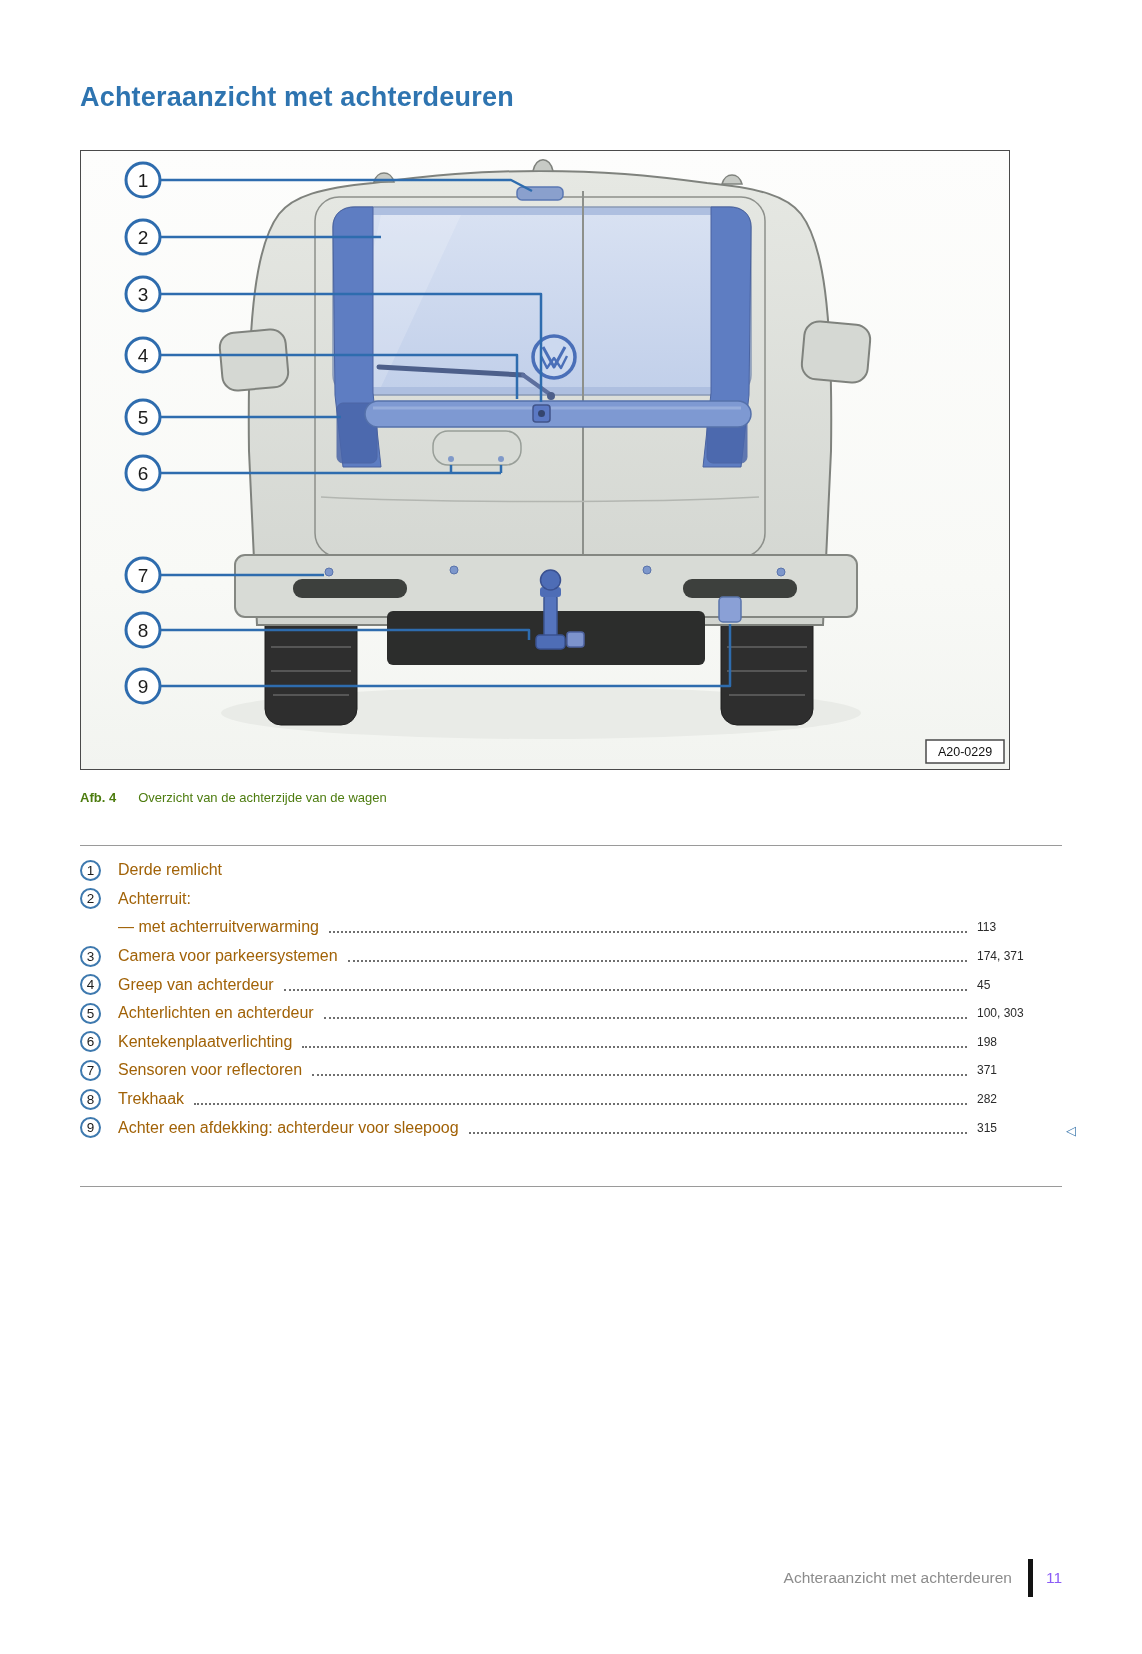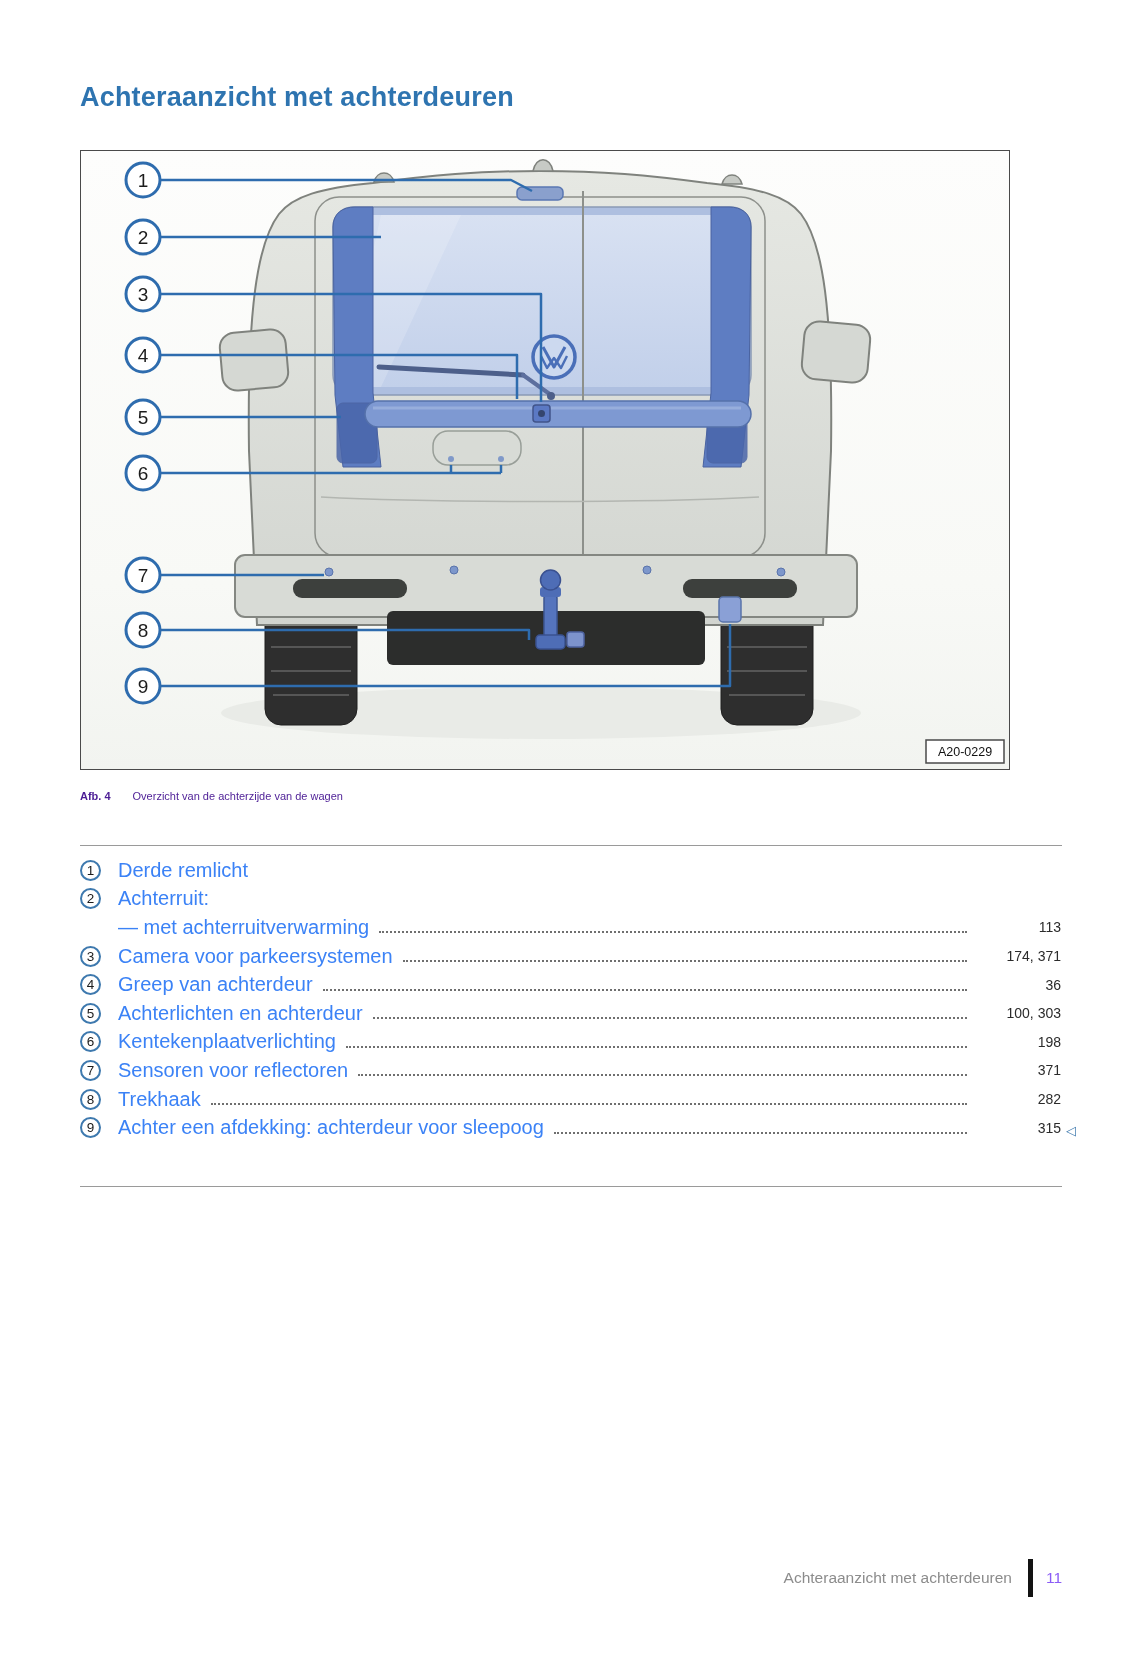--- a/index.html
+++ b/index.html
@@ -10,36 +10,36 @@
   .content{position:absolute;left:80px;top:0;width:982px;height:1654px;}
   .page-title{
     position:absolute;top:82px;left:0;margin:0;
     font-size:27px;font-weight:bold;color:#2e74b0;letter-spacing:.2px;
   }
   .figure-frame{
     position:absolute;top:150px;left:0;width:928px;height:618px;
     border:1px solid #4a4a4a;background:linear-gradient(180deg,#fdfdfc 0%,#f8f9f6 70%,#f2f4f0 100%);
   }
   .figure-frame svg{display:block;}
-  .caption{position:absolute;top:790px;left:0;font-size:11px;color:#4c1d95;text-align:center;}
+  .caption{position:absolute;top:790px;left:0;font-size:13px;color:#4d7c0f;text-align:center;}
   .caption .cap-label{font-weight:bold;margin-right:22px;}
   .rule{position:absolute;left:0;width:982px;border-top:1px solid #9a9a9a;height:0;}
   .rule-top{top:845px;}
   .rule-bottom{top:1186px;}
   .legend{position:absolute;top:856px;left:0;width:1000px;}
   .row{display:flex;align-items:center;height:28.6px;}
   .badge-wrap{flex:0 0 38px;}
   .badge{
     display:inline-flex;align-items:center;justify-content:center;
     width:21px;height:21px;border:2px solid #3e79ae;border-radius:50%;
     font-size:13.5px;color:#1c1c1c;box-sizing:border-box;
   }
-  .lbl{flex:0 0 auto;font-size:20px;color:#3b82f6;white-space:nowrap;padding-right:4px;}
+  .lbl{flex:0 0 auto;font-size:16px;color:#a16207;white-space:nowrap;padding-right:4px;}
   .leader{flex:1 1 auto;height:0;border-bottom:2px dotted #6f6f6f;margin:10px 10px 0 6px;}
-  .pages{flex:0 0 auto;min-width:84px;text-align:right;font-size:14px;color:#2b2b2b;}
+  .pages{flex:0 0 auto;min-width:84px;font-size:12px;color:#2b2b2b;}
   .endmark{flex:0 0 14px;margin-left:5px;color:#3e79ae;font-size:13px;transform:translateY(3px);}
   .footer{
     position:absolute;top:1558px;right:0;display:flex;align-items:center;height:40px;
   }
   .footer .f-text{font-size:15.5px;color:#8c8c8c;margin-right:16px;}
   .footer .f-bar{width:5px;height:38px;background:#131313;margin-right:13px;}
   .footer .f-page{font-size:15.5px;color:#8b5cf6;}
   .callout-num{font-size:19px;fill:#1c1c1c;}
 </style>
 </head>
@@ -257,21 +257,21 @@
     <span class="lbl">Camera voor parkeersystemen</span>
     <span class="leader"></span>
     <span class="pages">174, 371</span>
     <span class="endmark"></span>
   </div>
 
   <div class="row">
     <span class="badge-wrap"><span class="badge">4</span></span>
     <span class="lbl">Greep van achterdeur</span>
     <span class="leader"></span>
-    <span class="pages">36</span>
+    <span class="pages">45</span>
     <span class="endmark"></span>
   </div>
 
   <div class="row">
     <span class="badge-wrap"><span class="badge">5</span></span>
     <span class="lbl">Achterlichten en achterdeur</span>
     <span class="leader"></span>
     <span class="pages">100, 303</span>
     <span class="endmark"></span>
   </div>

